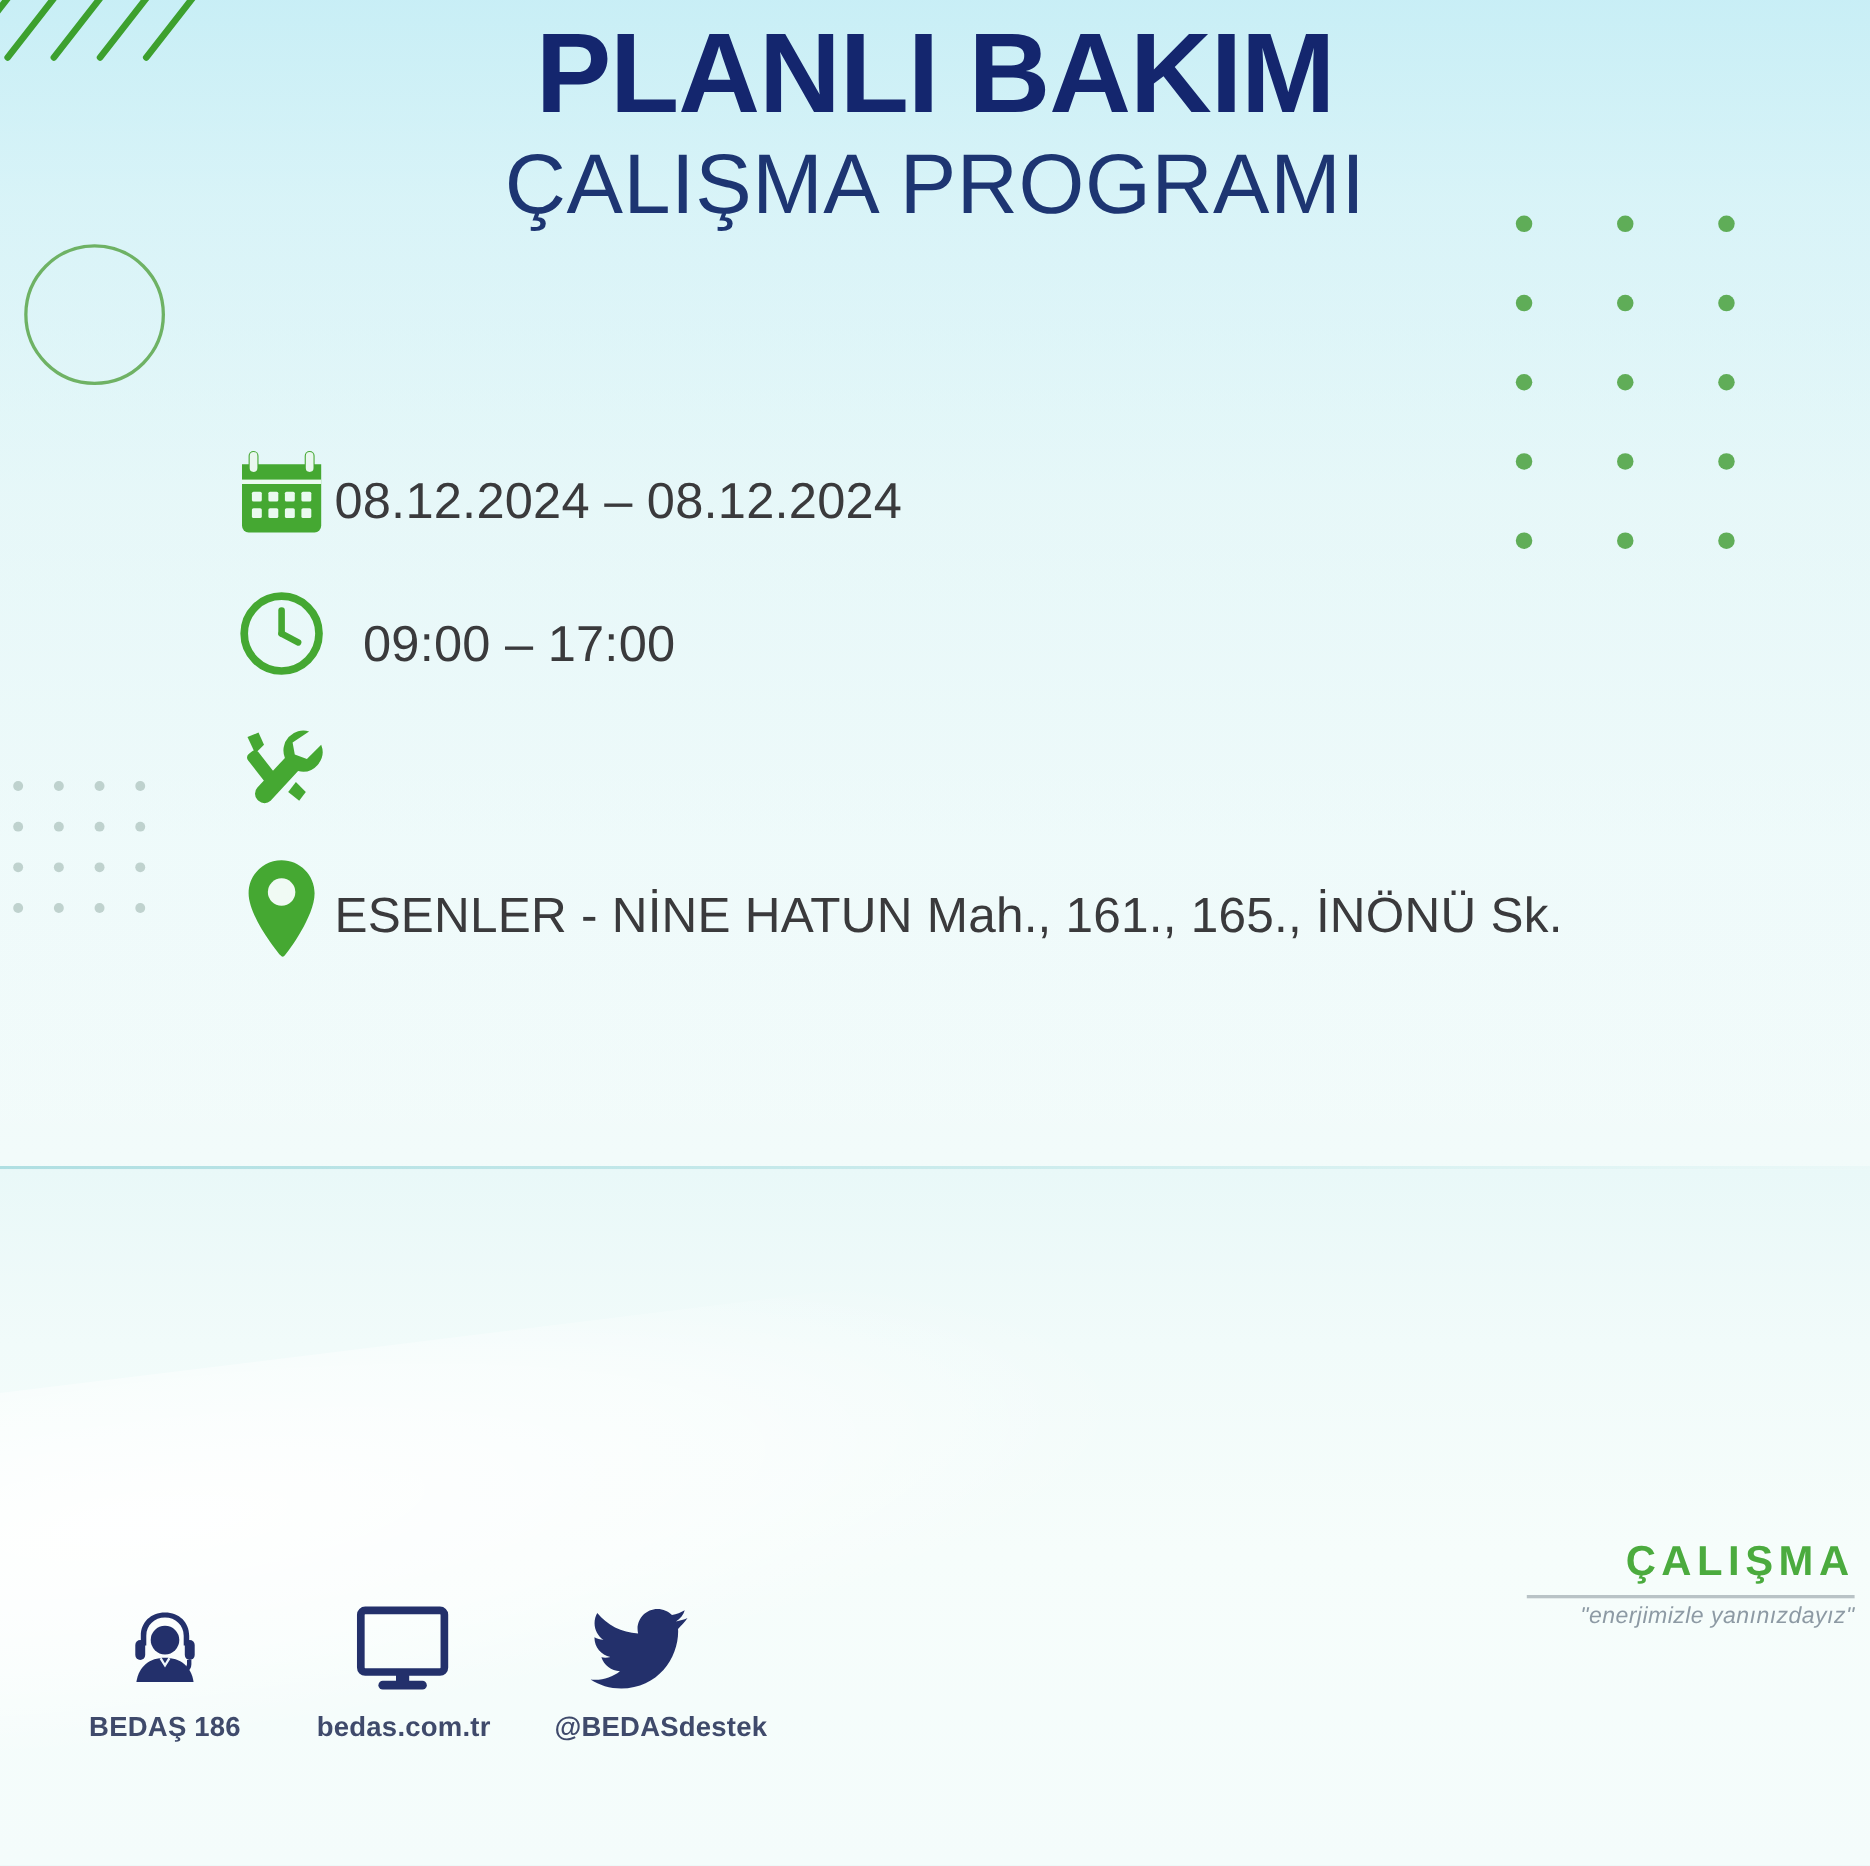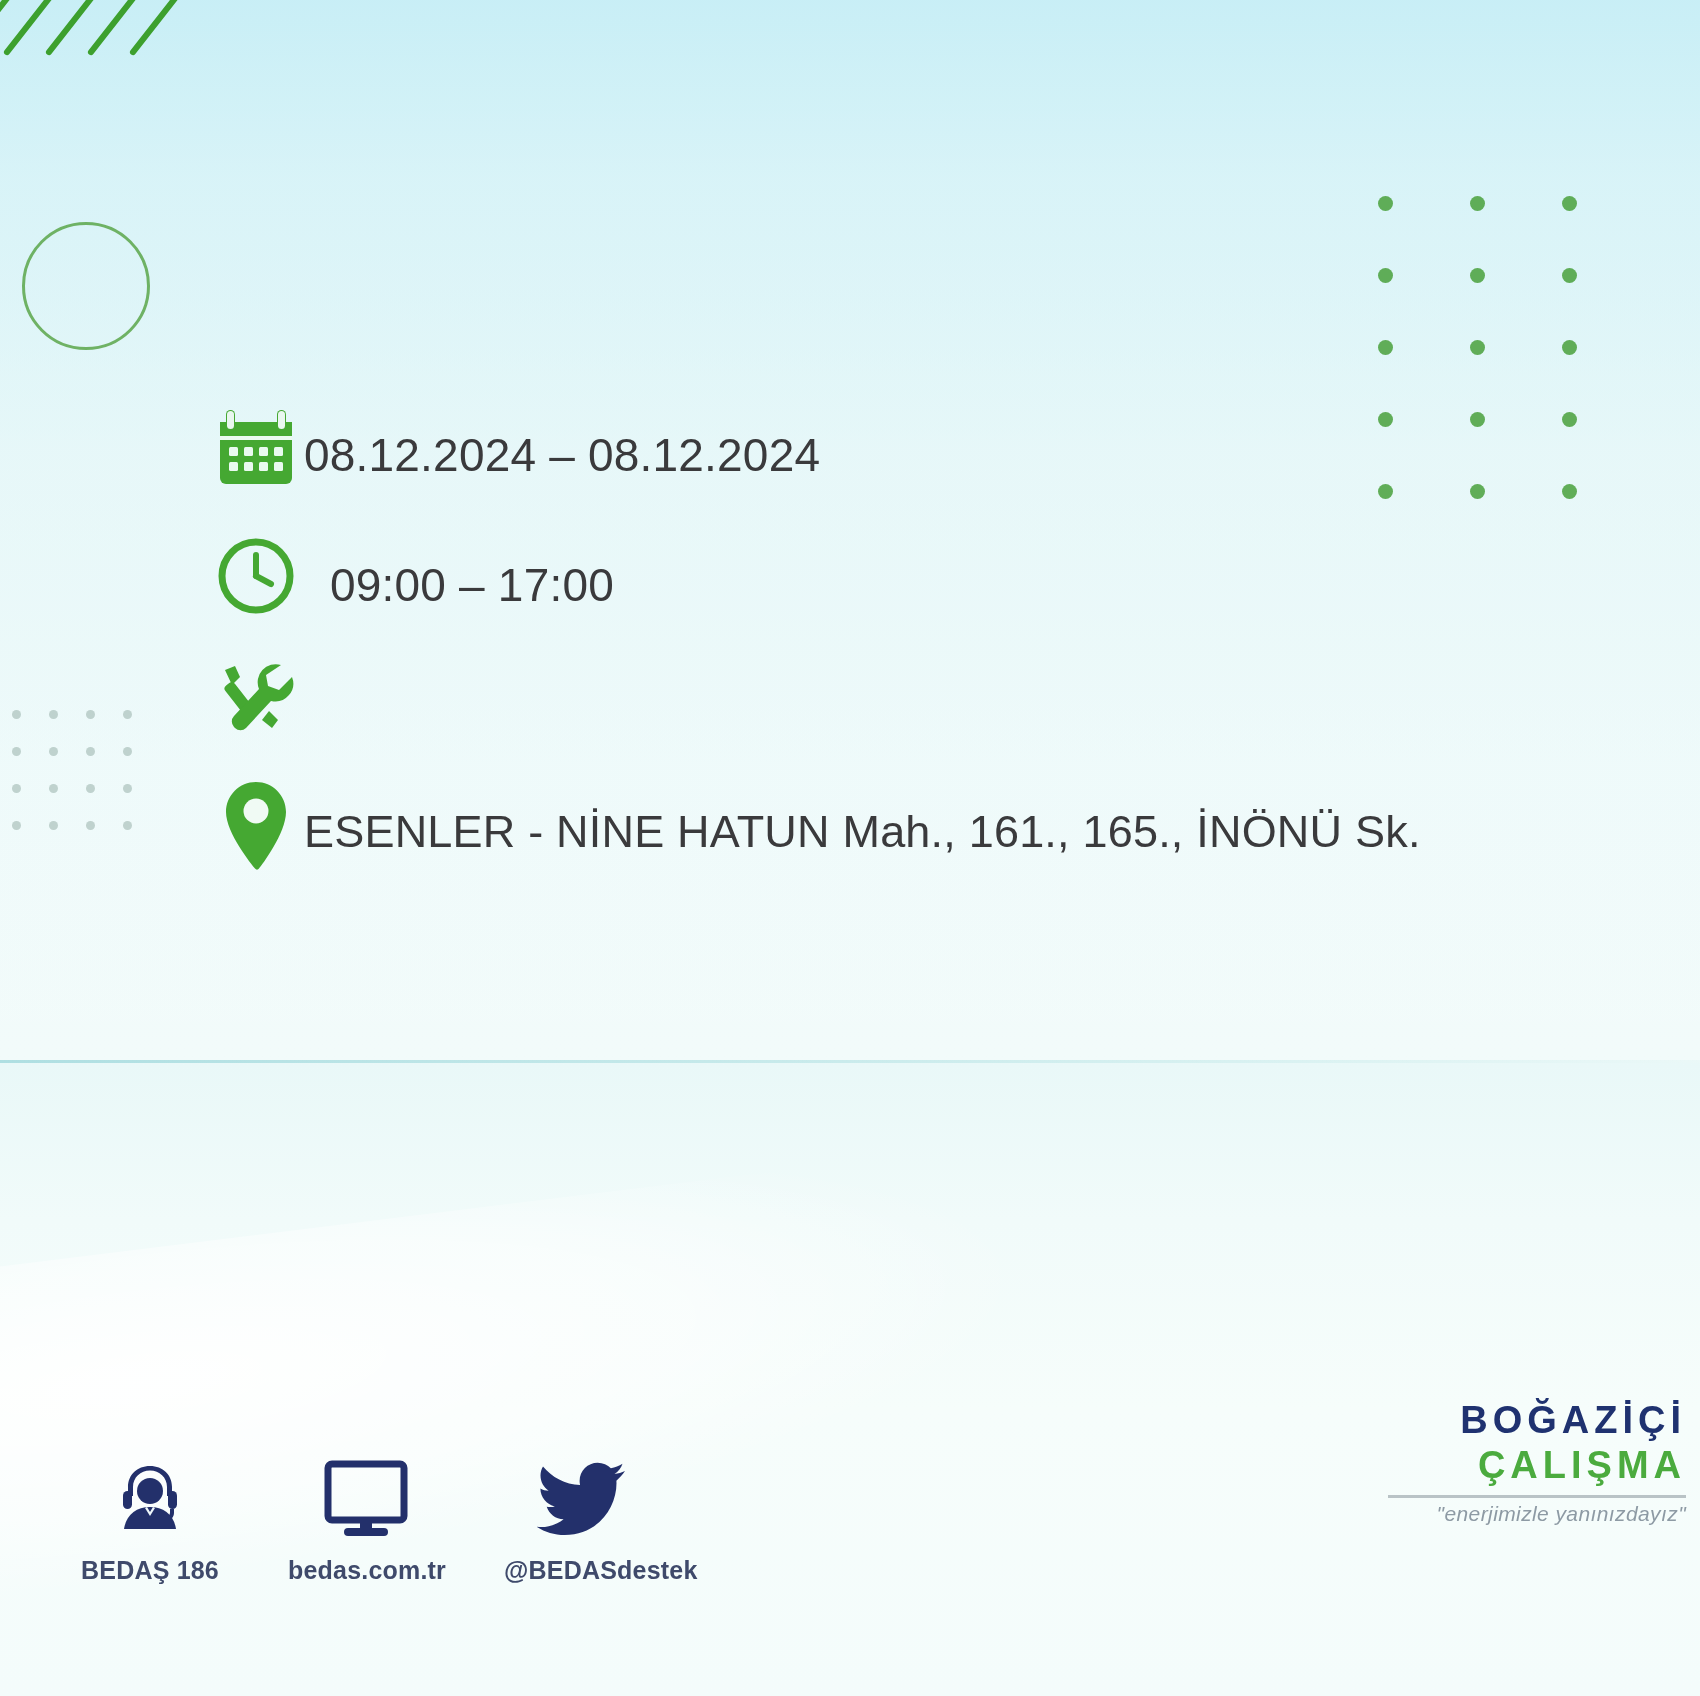--- a/index.html
+++ b/index.html
@@ -194,20 +194,24 @@
     <i></i>
       <i></i>
       <i></i>
       <i></i>
       <i></i>
       <i></i>
       <i></i>
       <i></i>
   </div>
 
+  <div class="header">
+    <div class="title-main">PLANLI BAKIM</div>
+    <div class="title-sub">ÇALIŞMA PROGRAMI</div>
+  </div>
 
   <div class="info">
 
     <div class="row date">
       <div class="ico">
         <svg width="76" height="80" viewBox="0 0 76 80" aria-hidden="true">
           <rect x="8" y="4" width="9" height="20" rx="4.5" fill="#45a832"></rect>
           <rect x="59" y="4" width="9" height="20" rx="4.5" fill="#45a832"></rect>
           <path d="M2 16h72a0 0 0 0 1 0 0v56a6 6 0 0 1-6 6H8a6 6 0 0 1-6-6V16z" fill="#45a832"></path>
           <rect x="6" y="6" width="13" height="22" rx="6" fill="#ffffff" opacity="0"></rect>
@@ -305,19 +309,18 @@
         <svg width="90" height="78" viewBox="0 0 90 78" aria-hidden="true">
           <path d="M88 11 c-3.3 1.5 -6.8 2.5 -10.5 3 c3.8 -2.3 6.7 -5.9 8 -10.2 c-3.5 2.1 -7.4 3.6 -11.6 4.4 C70.6 5 65.9 2.8 60.7 2.8 c-10 0 -18.1 8.1 -18.1 18.1 c0 1.4 .2 2.8 .5 4.1 C28 24.3 14.8 17.2 6 6.4 c-1.6 2.7 -2.5 5.9 -2.5 9.2 c0 6.3 3.2 11.8 8.1 15.1 c-3 -.1 -5.8 -.9 -8.2 -2.3 v.2 c0 8.8 6.2 16.1 14.5 17.8 c-1.5 .4 -3.1 .6 -4.8 .6 c-1.2 0 -2.3 -.1 -3.4 -.3 c2.3 7.2 9 12.4 16.9 12.6 c-6.2 4.9 -14 7.8 -22.5 7.8 c-1.5 0 -2.9 -.1 -4.3 -.3 c8 5.2 17.6 8.2 27.9 8.2 c33.5 0 51.8 -27.8 51.8 -51.8 l-.1 -2.4 C82.4 17.9 85.5 14.7 88 11 z" fill="#23306b"></path>
         </svg>
       </div>
       <div class="flab">@BEDASdestek</div>
     </div>
 
   </div>
 
   <div class="logo">
-    <div class="l1">BOĞAZİÇİ</div>
     <div class="l3">ÇALIŞMA</div>
     <div class="lrule"></div>
     <div class="ltag">"enerjimizle yanınızdayız"</div>
   </div>
 
 </div>
 
 </body></html>

